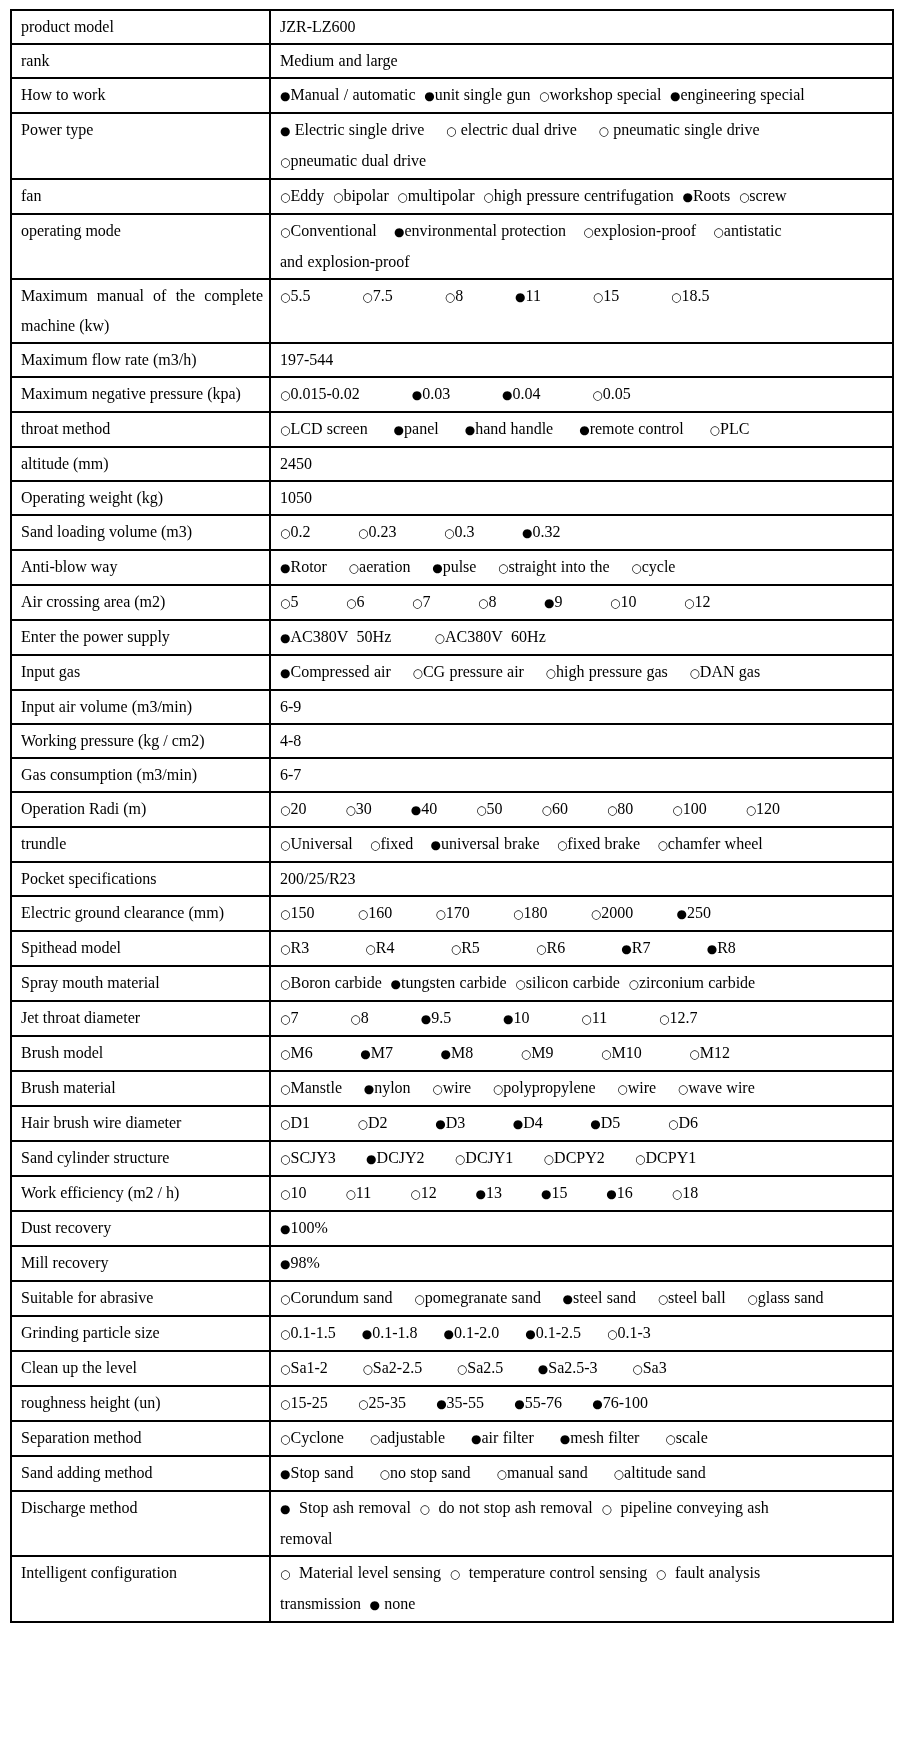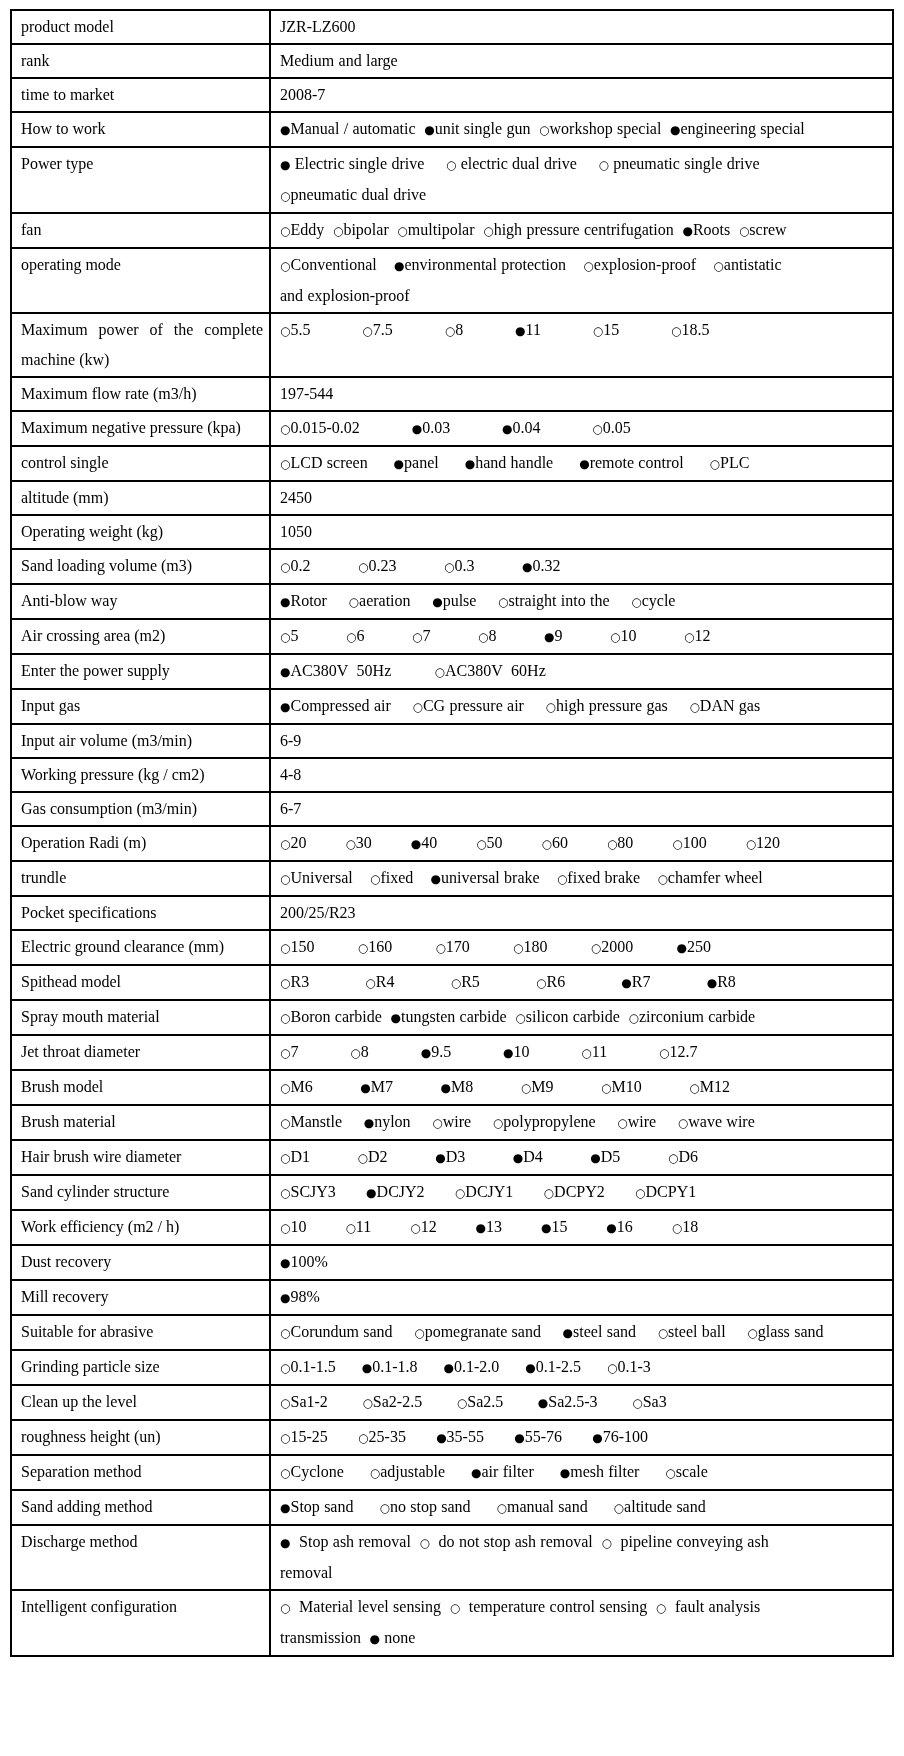--- a/index.html
+++ b/index.html
@@ -52,55 +52,51 @@
     <tbody>
         <tr>
           <td class="label-cell">product model</td>
           <td class="value-cell">JZR-LZ600</td>
         </tr>
         <tr>
           <td class="label-cell">rank</td>
           <td class="value-cell">Medium and large</td>
         </tr>
         <tr>
-          <td class="label-cell">time to market</td>
-          <td class="value-cell">2008-7</td>
-        </tr>
-        <tr>
           <td class="label-cell">How to work</td>
           <td class="value-cell"><span class="opt"><span class="bullet">●</span><span>Manual / automatic</span></span>  <span class="opt"><span class="bullet">●</span><span>unit single gun</span></span>  <span class="opt"><span class="bullet">○</span><span>workshop special</span></span>  <span class="opt"><span class="bullet">●</span><span>engineering special</span></span></td>
         </tr>
         <tr>
           <td class="label-cell">Power type</td>
           <td class="value-cell"><span class="opt"><span class="bullet">●</span><span> Electric single drive</span></span>     <span class="opt"><span class="bullet">○</span><span> electric dual drive</span></span>     <span class="opt"><span class="bullet">○</span><span> pneumatic single drive</span></span>
 <span class="opt"><span class="bullet">○</span><span>pneumatic dual drive</span></span></td>
         </tr>
         <tr>
           <td class="label-cell">fan</td>
           <td class="value-cell"><span class="opt"><span class="bullet">○</span><span>Eddy</span></span>  <span class="opt"><span class="bullet">○</span><span>bipolar</span></span>  <span class="opt"><span class="bullet">○</span><span>multipolar</span></span>  <span class="opt"><span class="bullet">○</span><span>high pressure centrifugation</span></span>  <span class="opt"><span class="bullet">●</span><span>Roots</span></span>  <span class="opt"><span class="bullet">○</span><span>screw</span></span></td>
         </tr>
         <tr>
           <td class="label-cell">operating mode</td>
           <td class="value-cell"><span class="opt"><span class="bullet">○</span><span>Conventional</span></span>    <span class="opt"><span class="bullet">●</span><span>environmental protection</span></span>    <span class="opt"><span class="bullet">○</span><span>explosion-proof</span></span>    <span class="opt"><span class="bullet">○</span><span>antistatic
 and explosion-proof</span></span></td>
         </tr>
         <tr>
-          <td class="label-cell">Maximum power of the complete machine (kw)</td>
+          <td class="label-cell">Maximum manual of the complete machine (kw)</td>
           <td class="value-cell"><span class="opt"><span class="bullet">○</span><span>5.5</span></span>            <span class="opt"><span class="bullet">○</span><span>7.5</span></span>            <span class="opt"><span class="bullet">○</span><span>8</span></span>            <span class="opt"><span class="bullet">●</span><span>11</span></span>            <span class="opt"><span class="bullet">○</span><span>15</span></span>            <span class="opt"><span class="bullet">○</span><span>18.5</span></span></td>
         </tr>
         <tr>
           <td class="label-cell">Maximum flow rate (m3/h)</td>
           <td class="value-cell">197-544</td>
         </tr>
         <tr>
           <td class="label-cell">Maximum negative pressure (kpa)</td>
           <td class="value-cell"><span class="opt"><span class="bullet">○</span><span>0.015-0.02</span></span>            <span class="opt"><span class="bullet">●</span><span>0.03</span></span>            <span class="opt"><span class="bullet">●</span><span>0.04</span></span>            <span class="opt"><span class="bullet">○</span><span>0.05</span></span></td>
         </tr>
         <tr>
-          <td class="label-cell">control single</td>
+          <td class="label-cell">throat method</td>
           <td class="value-cell"><span class="opt"><span class="bullet">○</span><span>LCD screen</span></span>      <span class="opt"><span class="bullet">●</span><span>panel</span></span>      <span class="opt"><span class="bullet">●</span><span>hand handle</span></span>      <span class="opt"><span class="bullet">●</span><span>remote control</span></span>      <span class="opt"><span class="bullet">○</span><span>PLC</span></span></td>
         </tr>
         <tr>
           <td class="label-cell">altitude (mm)</td>
           <td class="value-cell">2450</td>
         </tr>
         <tr>
           <td class="label-cell">Operating weight (kg)</td>
           <td class="value-cell">1050</td>
         </tr>

